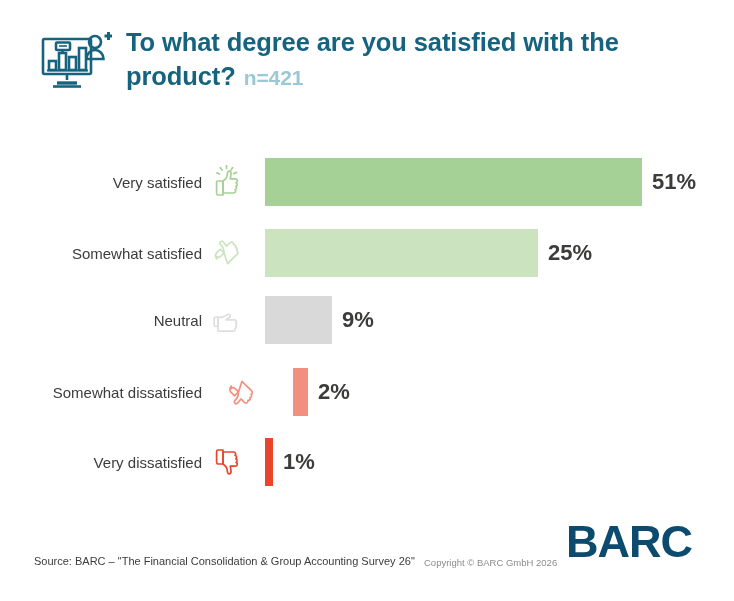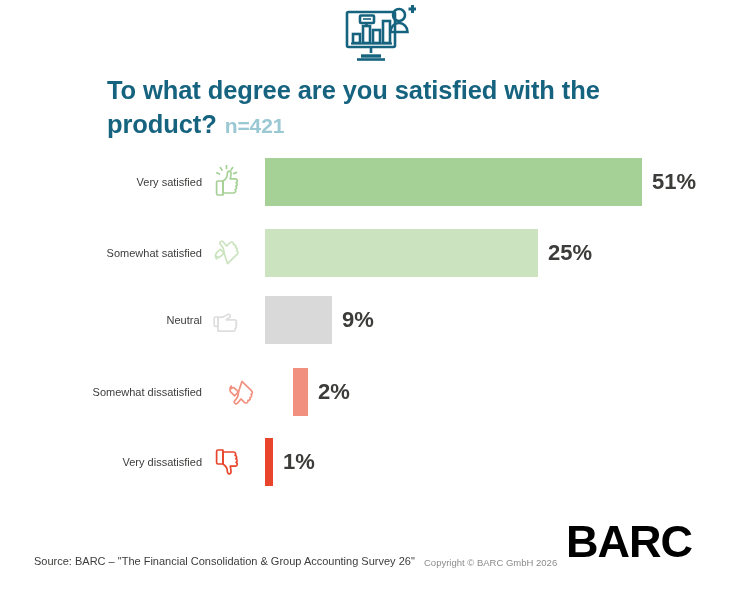--- a/index.html
+++ b/index.html
@@ -18,21 +18,20 @@
   
   .header {
     position: absolute;
     left: 0; top: 0;
     width: 734px;
     height: 120px;
     display: flex;
     align-items: center;
     padding-left: 40px;
     box-sizing: border-box;
-    flex-direction: column;
   }
   .header-icon {
     width: 72px;
     height: 64px;
     flex: 0 0 72px;
     margin-right: 14px;
     margin-top: 2px;
   }
   .header-title {
     font-size: 25.5px;
@@ -63,21 +62,21 @@
     left: 0;
     width: 734px;
     height: 48px;
     display: flex;
     align-items: center;
   }
   .row-label {
     width: 210px;
     flex: 0 0 210px;
     text-align: right;
-    font-size: 11px;
+    font-size: 15px;
     color: #3C3C3B;
     padding-right: 8px;
     box-sizing: border-box;
     white-space: nowrap;
   }
   .row-icon {
     width: 34px;
     flex: 0 0 34px;
     height: 40px;
     display: flex;
@@ -127,21 +126,21 @@
     font-size: 9.5px;
     color: #8C8C8C;
     white-space: nowrap;
   }
   .footer-logo {
     position: absolute;
     right: 42px;
     top: 8px;
     font-size: 45px;
     font-weight: bold;
-    color: #000000;
+    color: #0c4a6e;
     letter-spacing: -1px;
     line-height: 1;
   }
 </style>
 </head>
 <body>
 
 <div class="header">
   <div class="header-icon">
     <svg viewBox="0 0 72 64" width="72" height="64" aria-hidden="true">

